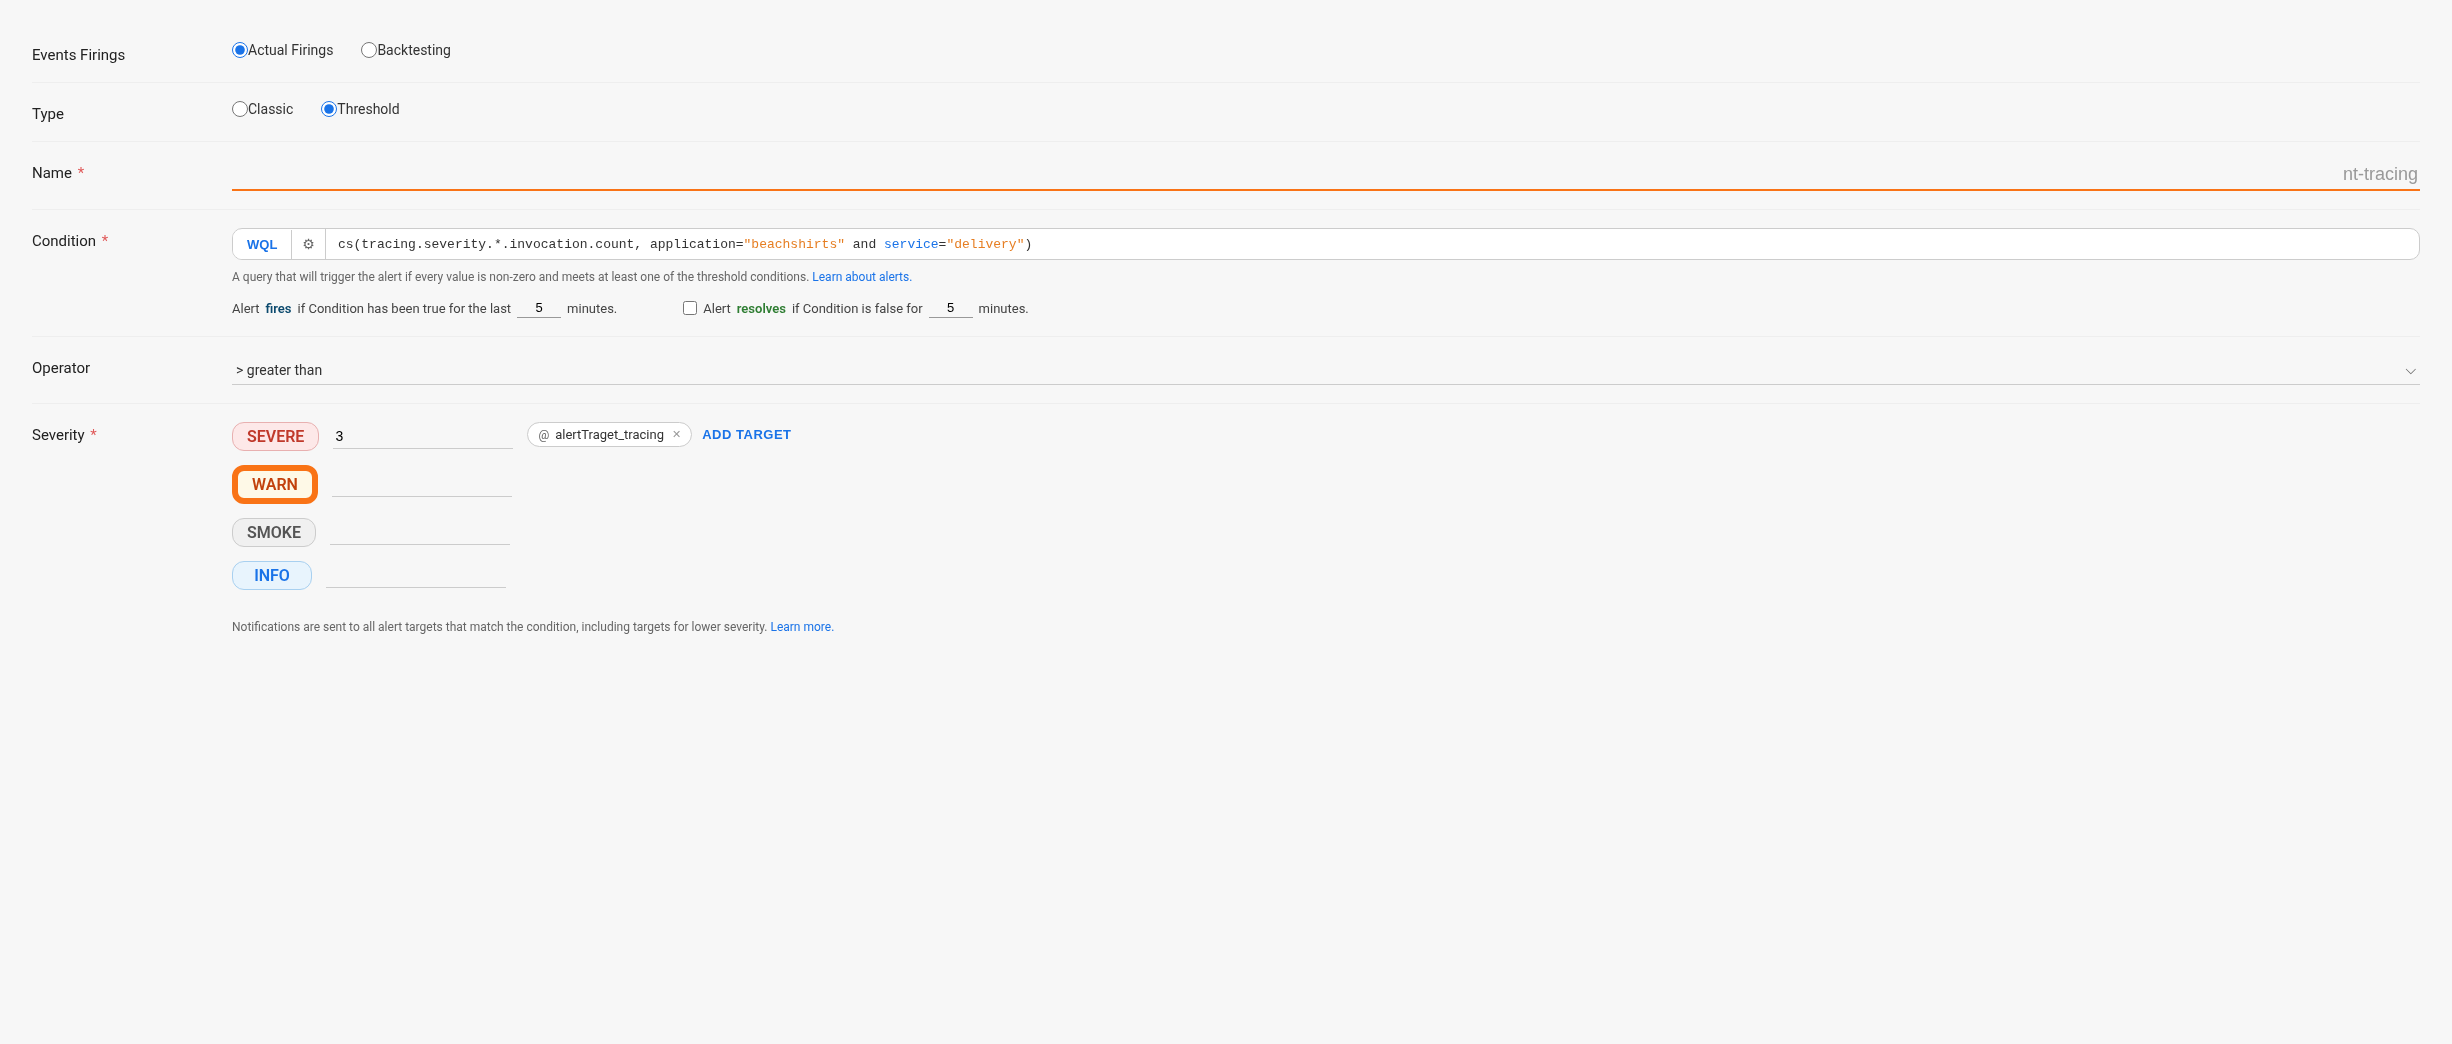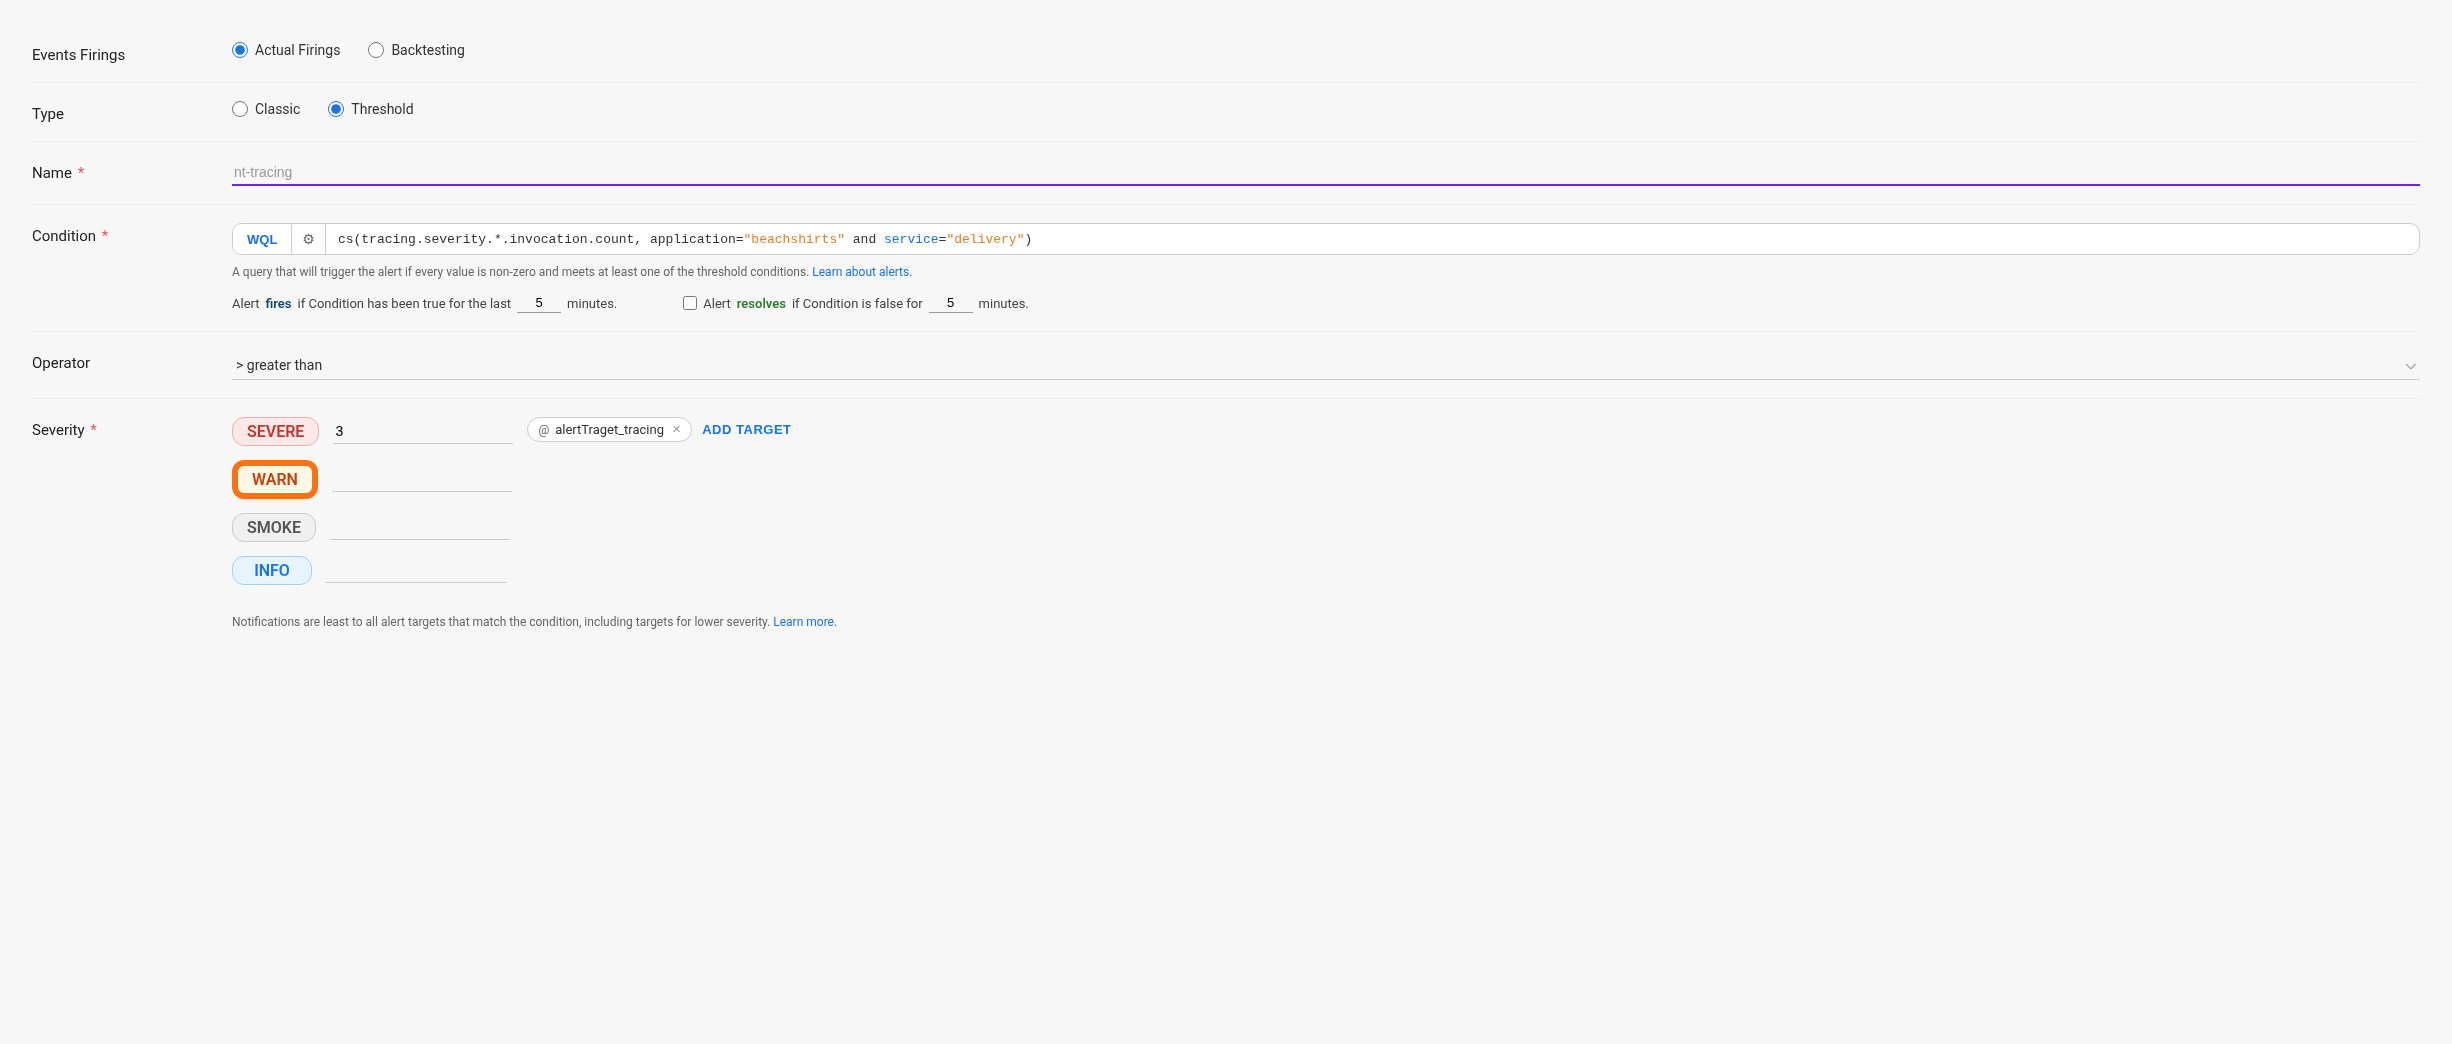--- a/index.html
+++ b/index.html
@@ -31,38 +31,38 @@
       flex: 1;
     }
     .radio-group {
       display: flex;
       align-items: center;
       gap: 28px;
     }
     .radio-option {
       display: flex;
       align-items: flex-start;
-      gap: 7px;
       cursor: pointer;
     }
     .radio-option input[type="radio"] {
       accent-color: #1a73e8;
       width: 16px;
       height: 16px;
       cursor: pointer;
     }
     .name-input {
       width: 100%;
       border: none;
-      border-bottom: 2px solid #6d28d9;
+      border-bottom: 2px solid #f97316;
       background: transparent;
-      font-size: 14px;
+      font-size: 18px;
       color: #999;
       padding: 4px 2px;
       outline: none;
+      text-align: right;
     }
     .condition-editor {
       border: 1px solid #ccc;
       border-radius: 10px;
       display: flex;
       align-items: center;
       background: #fff;
       overflow: hidden;
     }
     .wql-button {
@@ -370,18 +370,18 @@
         <span class="severity-badge badge-smoke">SMOKE</span>
         <input class="severity-value-input" type="text" value="" style="">
       </div>
 
       <div style="display:flex; align-items:center; gap:14px;">
         <span class="severity-badge badge-info">INFO</span>
         <input class="severity-value-input" type="text" value="" style="">
       </div>
 
       <div class="notifications-note">
-        <span>Notifications are least to all alert targets that match the condition, including targets for lower severity.</span>
+        <span>Notifications are sent to all alert targets that match the condition, including targets for lower severity.</span>
         <a href="#">Learn more.</a>
       </div>
     </div>
   </div>
 </div>
 
 </body></html>

